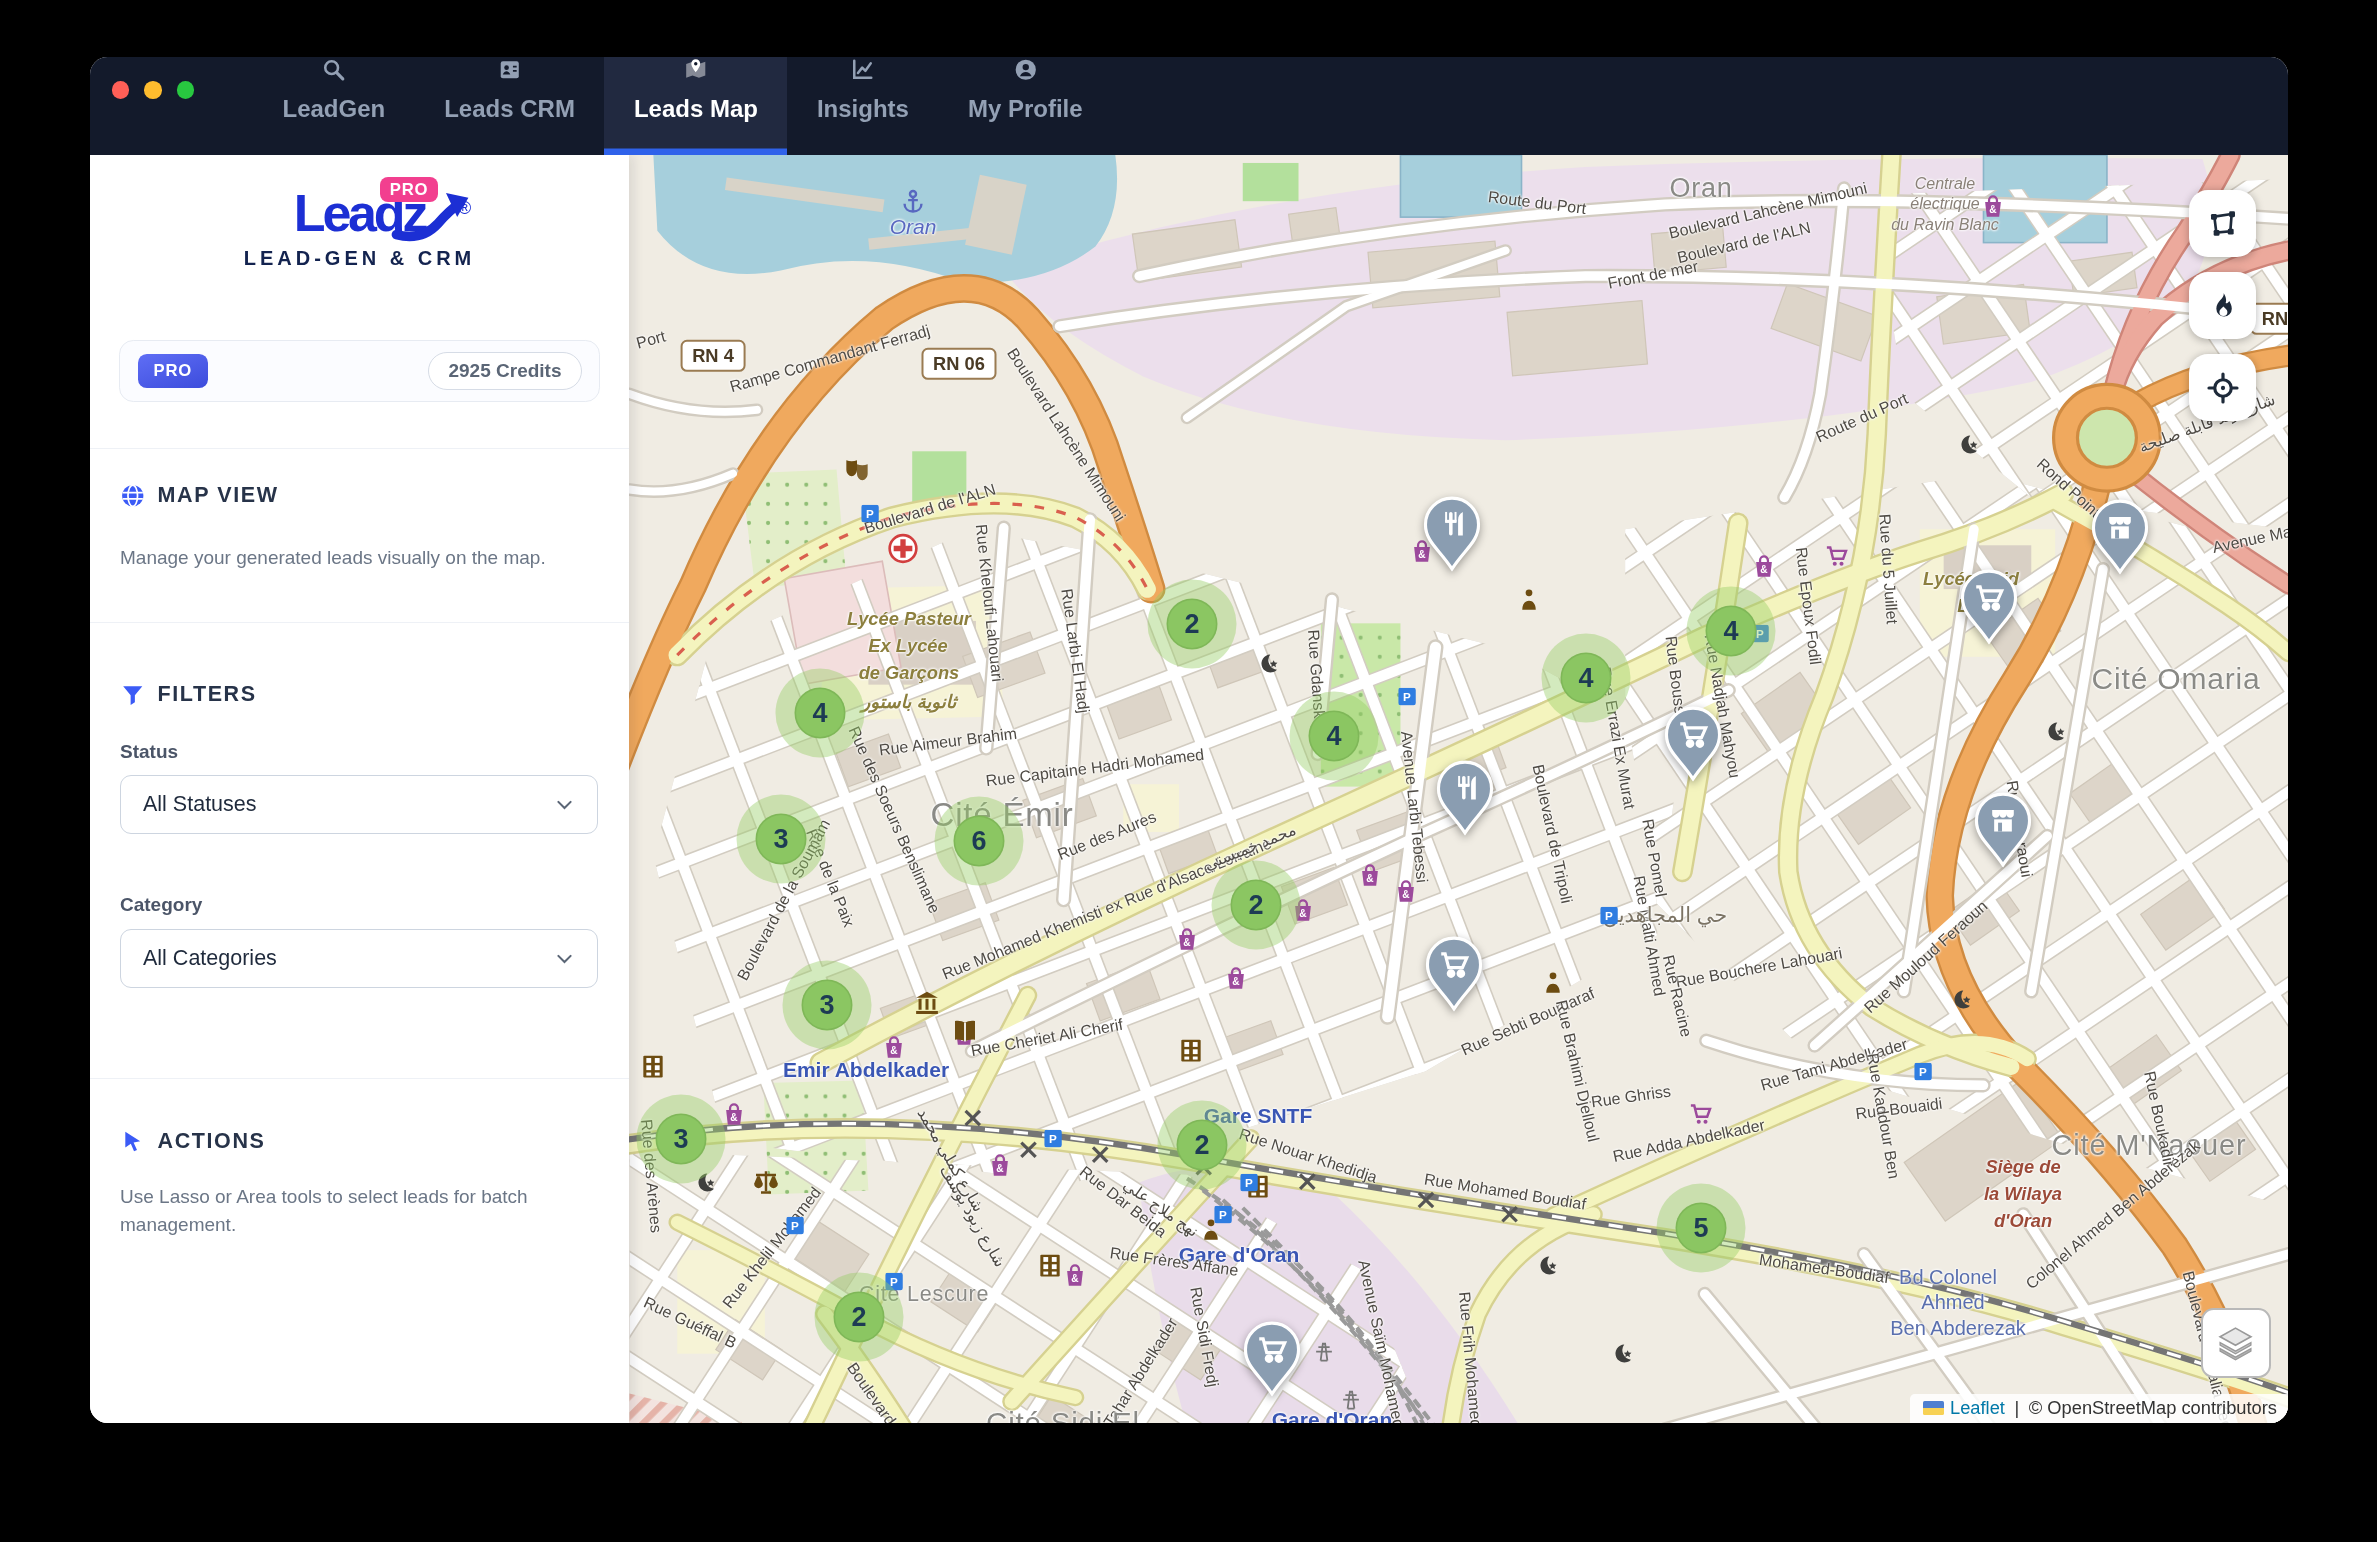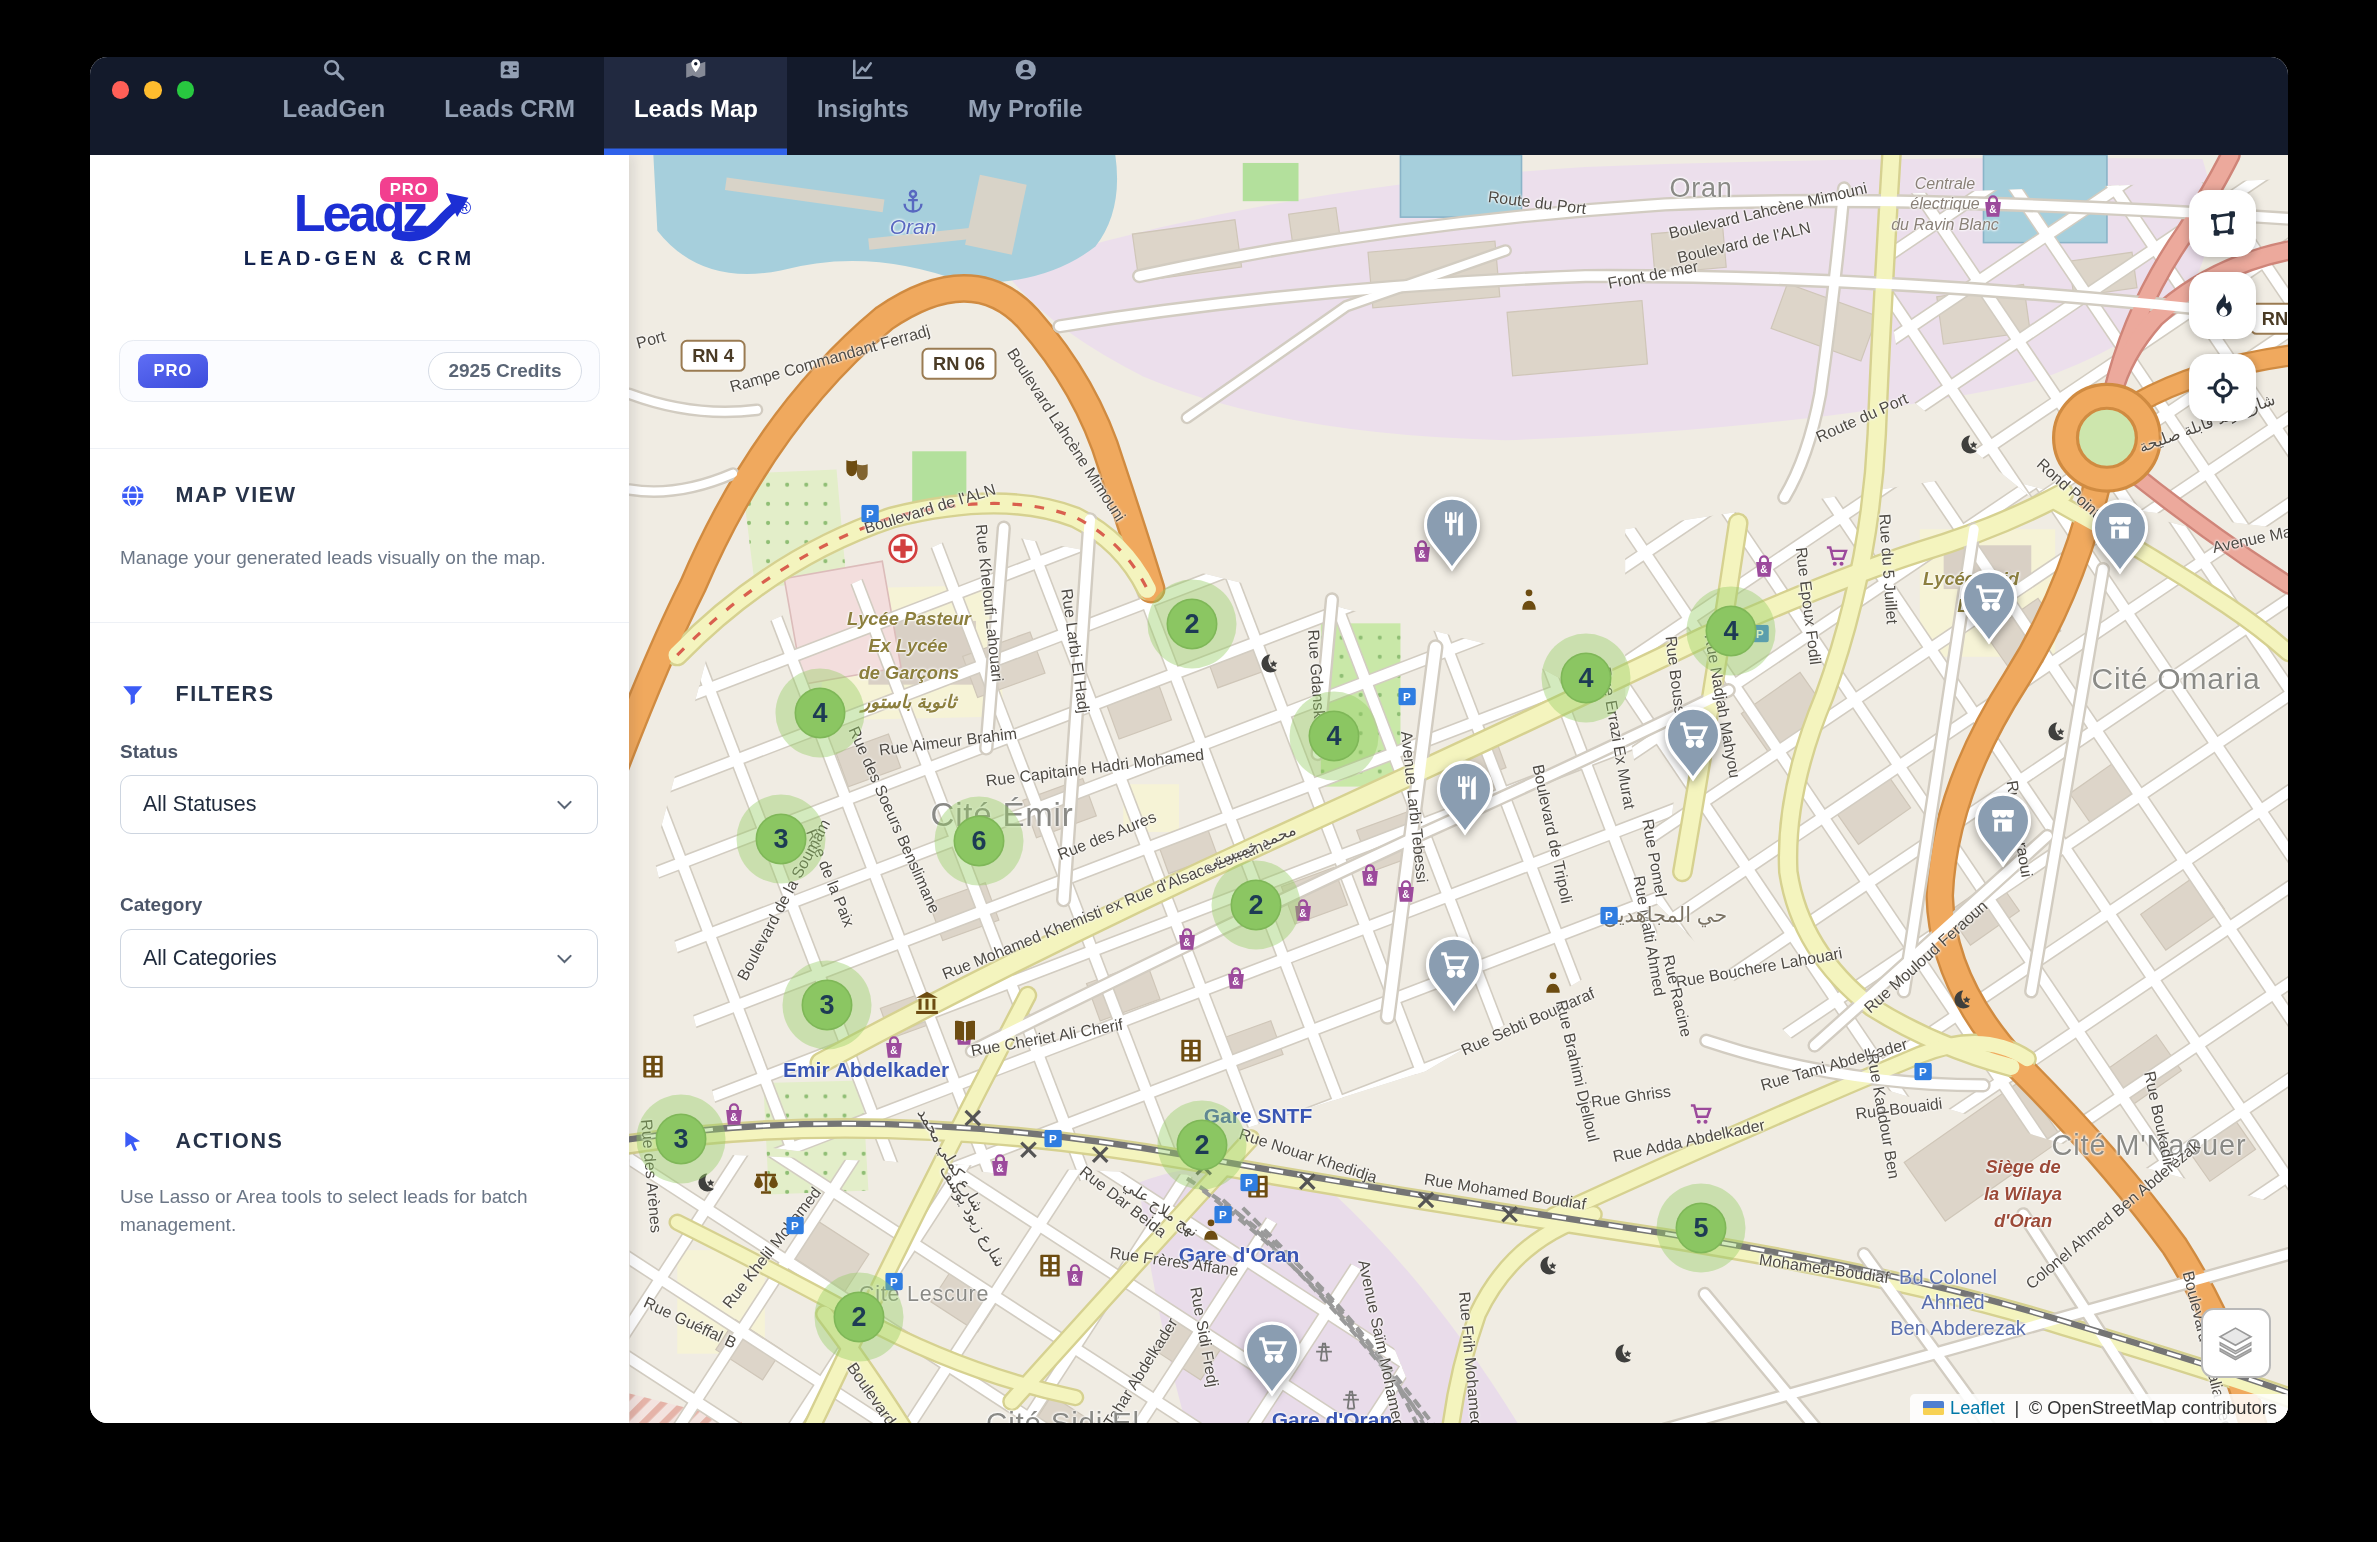--- a/index.html
+++ b/index.html
@@ -19,21 +19,21 @@
 .logowrap { position:relative; display:inline-block; }
 .logotext { font-size:52px; font-weight:800; color:#1c2fd4; letter-spacing:-3.2px; line-height:1; }
 .logopro { position:absolute; top:-9.6px; right:-12.7px; background:#f23f8f; color:#fff; font-size:16.7px; font-weight:800; padding:2.4px 9.6px; border-radius:8px; letter-spacing:0.8px; }
 .logoreg { position:absolute; right:-46px; top:11px; color:#1c2fd4; font-size:17.5px; }
 .logoarrow { position:absolute; right:-53px; bottom:-9.6px; width:88px; height:64px; }
 .logosub { margin-top:8px; font-size:20px; font-weight:700; letter-spacing:4px; color:#13234f; }
 .plancard { position:absolute; top:185px; left:29px; width:481px; height:62px; border:1.6px solid #e7ebf2; border-radius:14.3px; background:#fbfcff; display:flex; justify-content:space-between; align-items:center; padding:0 17.5px; }
 .propill { background:linear-gradient(160deg,#5f6ef5,#3c4cdc); color:#fff; font-weight:800; font-size:16.7px; letter-spacing:0.8px; padding:7.2px 16px; border-radius:8.8px; }
 .creditpill { border:1.6px solid #d6dce6; border-radius:796px; padding:7.2px 19px; color:#5b6676; font-weight:600; font-size:19px; background:#fff; }
 .sdivider { position:absolute; left:0; width:100%; border-top:1.6px solid #eef1f6; }
-.shead { position:absolute; left:30px; display:flex; align-items:center; gap:30px; font-size:21.5px; font-weight:800; letter-spacing:1.6px; color:#273349; }
+.shead { position:absolute; left:30px; display:flex; align-items:center; gap:12px; font-size:21.5px; font-weight:800; letter-spacing:1.6px; color:#273349; }
 .shead svg { width:25.5px; height:25.5px; color:#3b5bf6; }
 .sdesc { position:absolute; left:30px; width:462px; font-size:19px; color:#6b7686; line-height:1.45; }
 .flabel { position:absolute; left:30px; font-size:19px; font-weight:700; color:#4b5568; }
 .fselect { position:absolute; left:30px; width:478px; height:59px; border:1.6px solid #cdd5e0; border-radius:11px; background:#fff; display:flex; align-items:center; padding:0 22px; font-size:21.5px; color:#1f2a3c; justify-content:space-between; }
 .fselect svg { width:21px; height:21px; color:#5b6676; }
 
 .map { position:absolute; left:539px; top:98px; right:0; bottom:0; background:#f0ece3; overflow:hidden; }
 .map svg.art { position:absolute; left:0; top:0; }
 .mlabel { position:absolute; white-space:nowrap; transform:translate(-50%,-50%); font-size:16px; color:#4e4a44; text-shadow:0 0 2.4px #fff,0 0 2.4px #fff,0 0 3.2px #fff; z-index:5; }
 .mlabel.area { color:#8a8a86; font-size:27px; letter-spacing:0.8px; }

